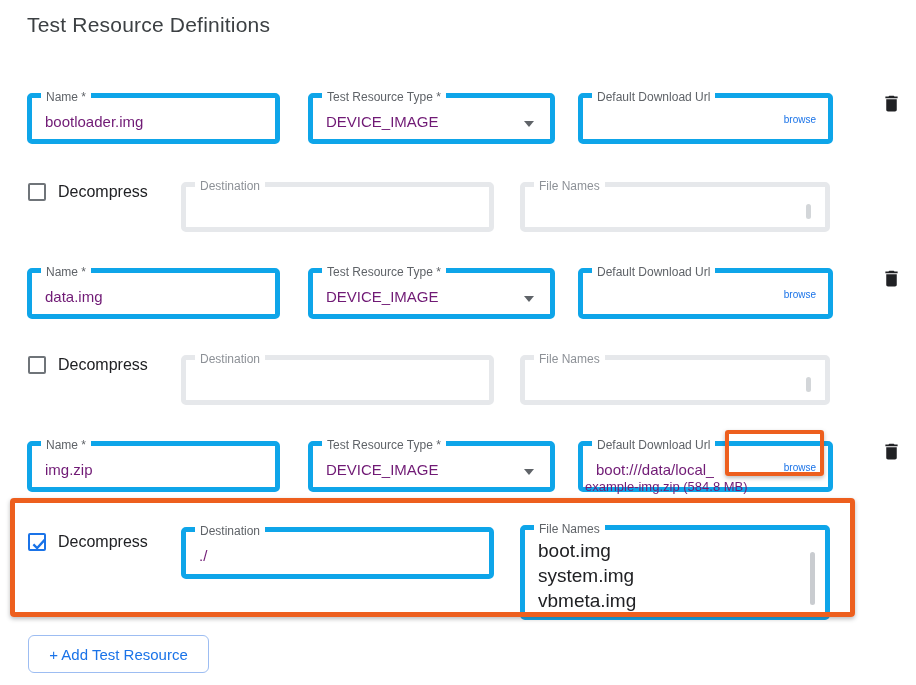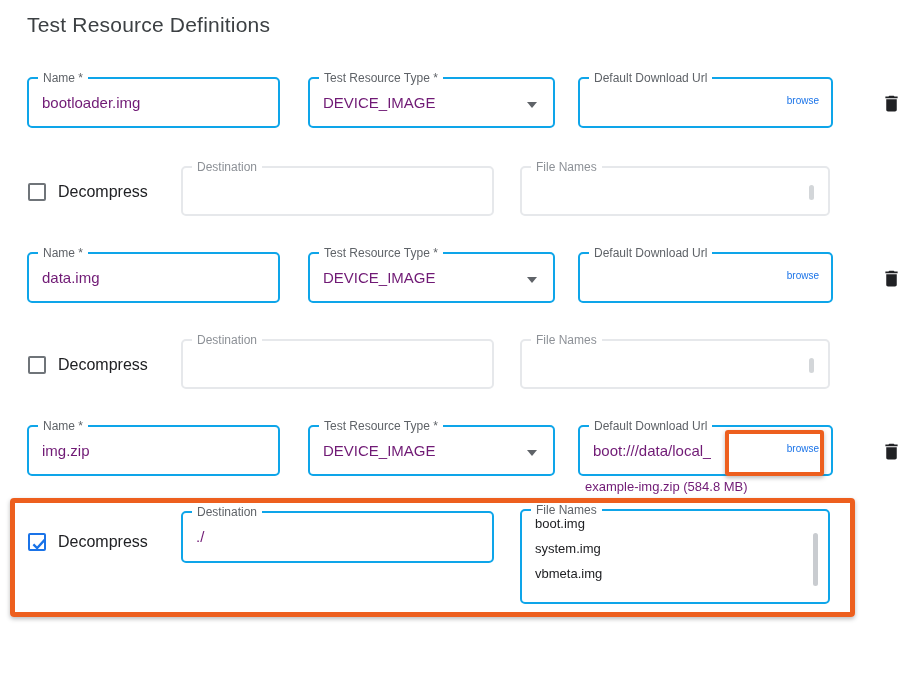--- a/index.html
+++ b/index.html
@@ -7,36 +7,37 @@
   html,body { background:#fff; }
   .page {
     position:relative; width:916px; height:685px; background:#fff;
     font-family:"Liberation Sans", sans-serif; overflow:hidden;text-decoration:underline;
   }
   .page-title {
     position:absolute; left:27px; top:13px;
     font-size:21px; color:#3c4043; font-weight:400; letter-spacing:.2px;
   }
   .field {
-    position:absolute; background:#fff; border:2px solid #0ea5e9;
+    position:absolute; background:#fff; border:5px solid #0ea5e9;
     border-radius:5px;
+    margin-top:16px;
   }
   .field.disabled { border-color:#e6e8eb; }
   .flabel {
     position:absolute; top:-8px; left:9px; background:#fff; padding:0 5px;
     font-size:12px; color:#5f6368; line-height:15px; white-space:nowrap;
   }
   .field.disabled .flabel { color:#8d9197; }
   .fvalue {
     position:absolute; left:13px; top:15px; font-size:15px; color:#701a75;
     white-space:nowrap;
   }
   .fvalue.clip { max-width:138px; overflow:hidden; }
   .multiline {
-    position:absolute; left:13px; top:0; font-size:13px; color:#202124;
+    position:absolute; left:13px; top:8px; font-size:19px; color:#202124;
     line-height:25px; white-space:pre-line;
   }
   .caret {
     position:absolute; right:16px; top:23px; width:0; height:0;
     border-left:5px solid transparent; border-right:5px solid transparent;
     border-top:6px solid #5f6368;
   }
   .browse-link {
     position:absolute; right:12px; top:16px; font-size:10px; color:var(--blue);
     cursor:pointer;
@@ -198,14 +199,15 @@
       <span class="multiline">boot.img
 system.img
 vbmeta.img</span>
       <span class="scroll-thumb" style="right:10px;top:22px;height:53px;background:#c9ccd0;"></span>
     </div>
   </div>
 
   <div class="hl" style="left:725px;top:430px;width:99px;height:46px;"></div>
   <div class="hl big" style="left:10px;top:498px;width:845px;height:119px;"></div>
 
+  <button class="add-btn">+ Add Test Resource</button>
 
 </div>
 
 </body></html>

